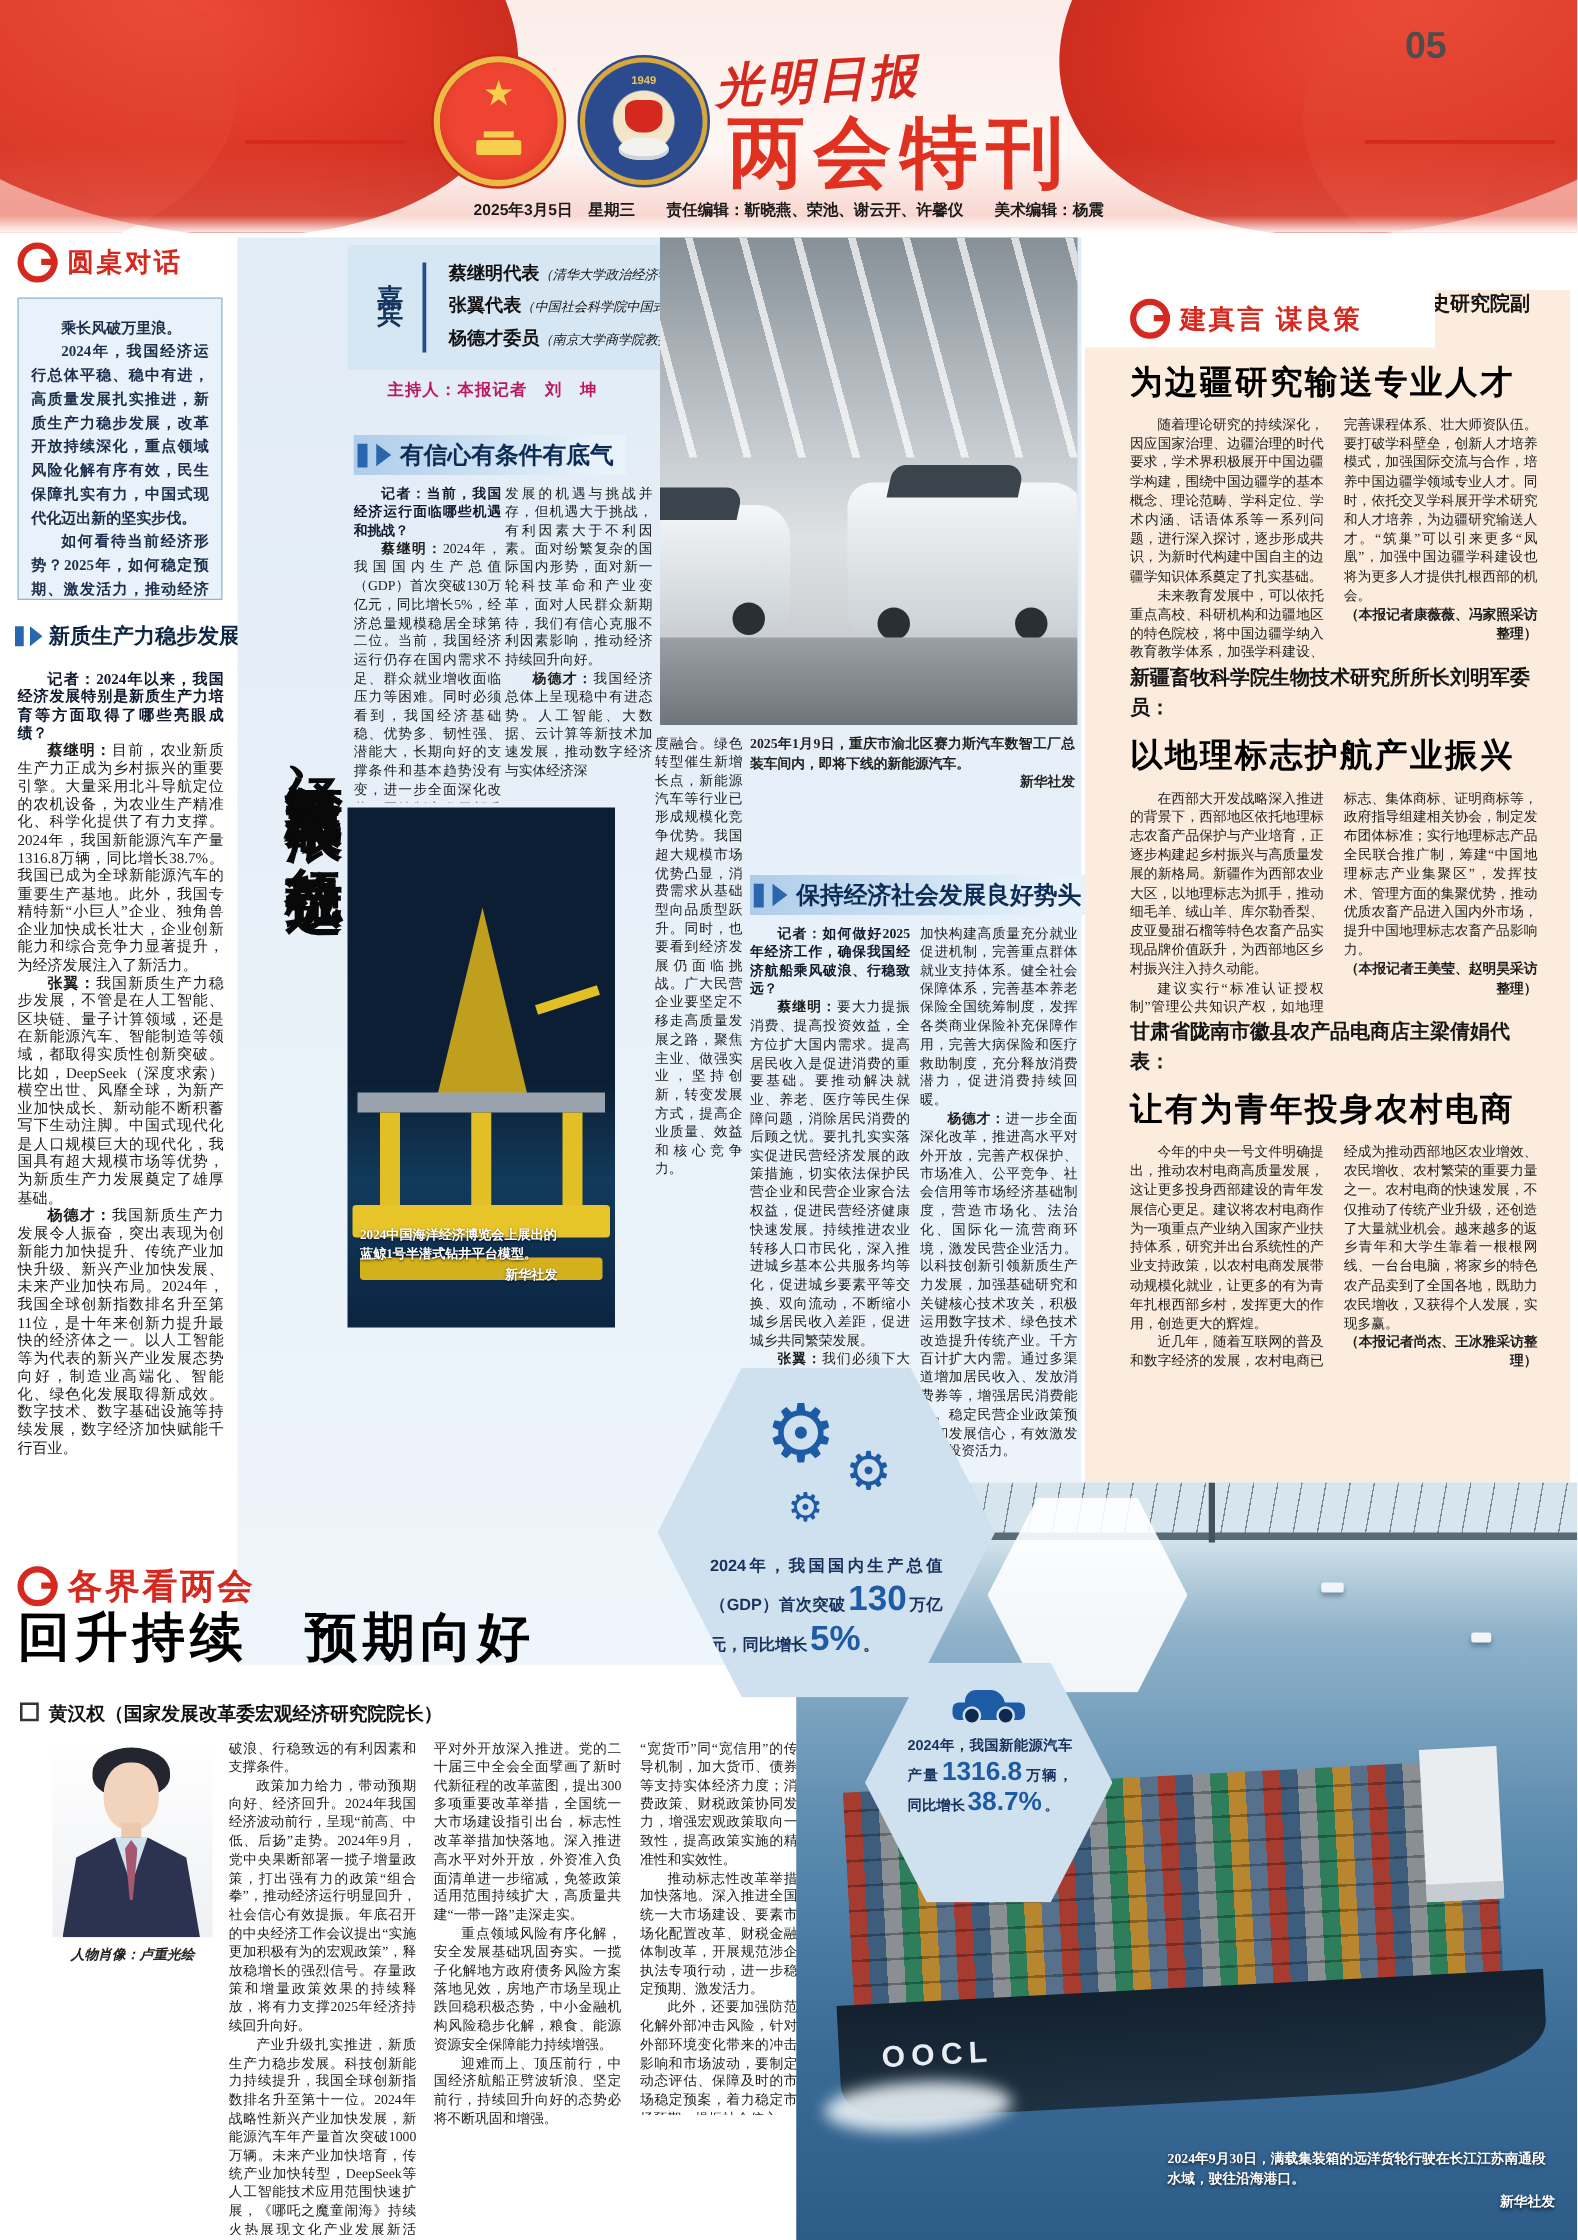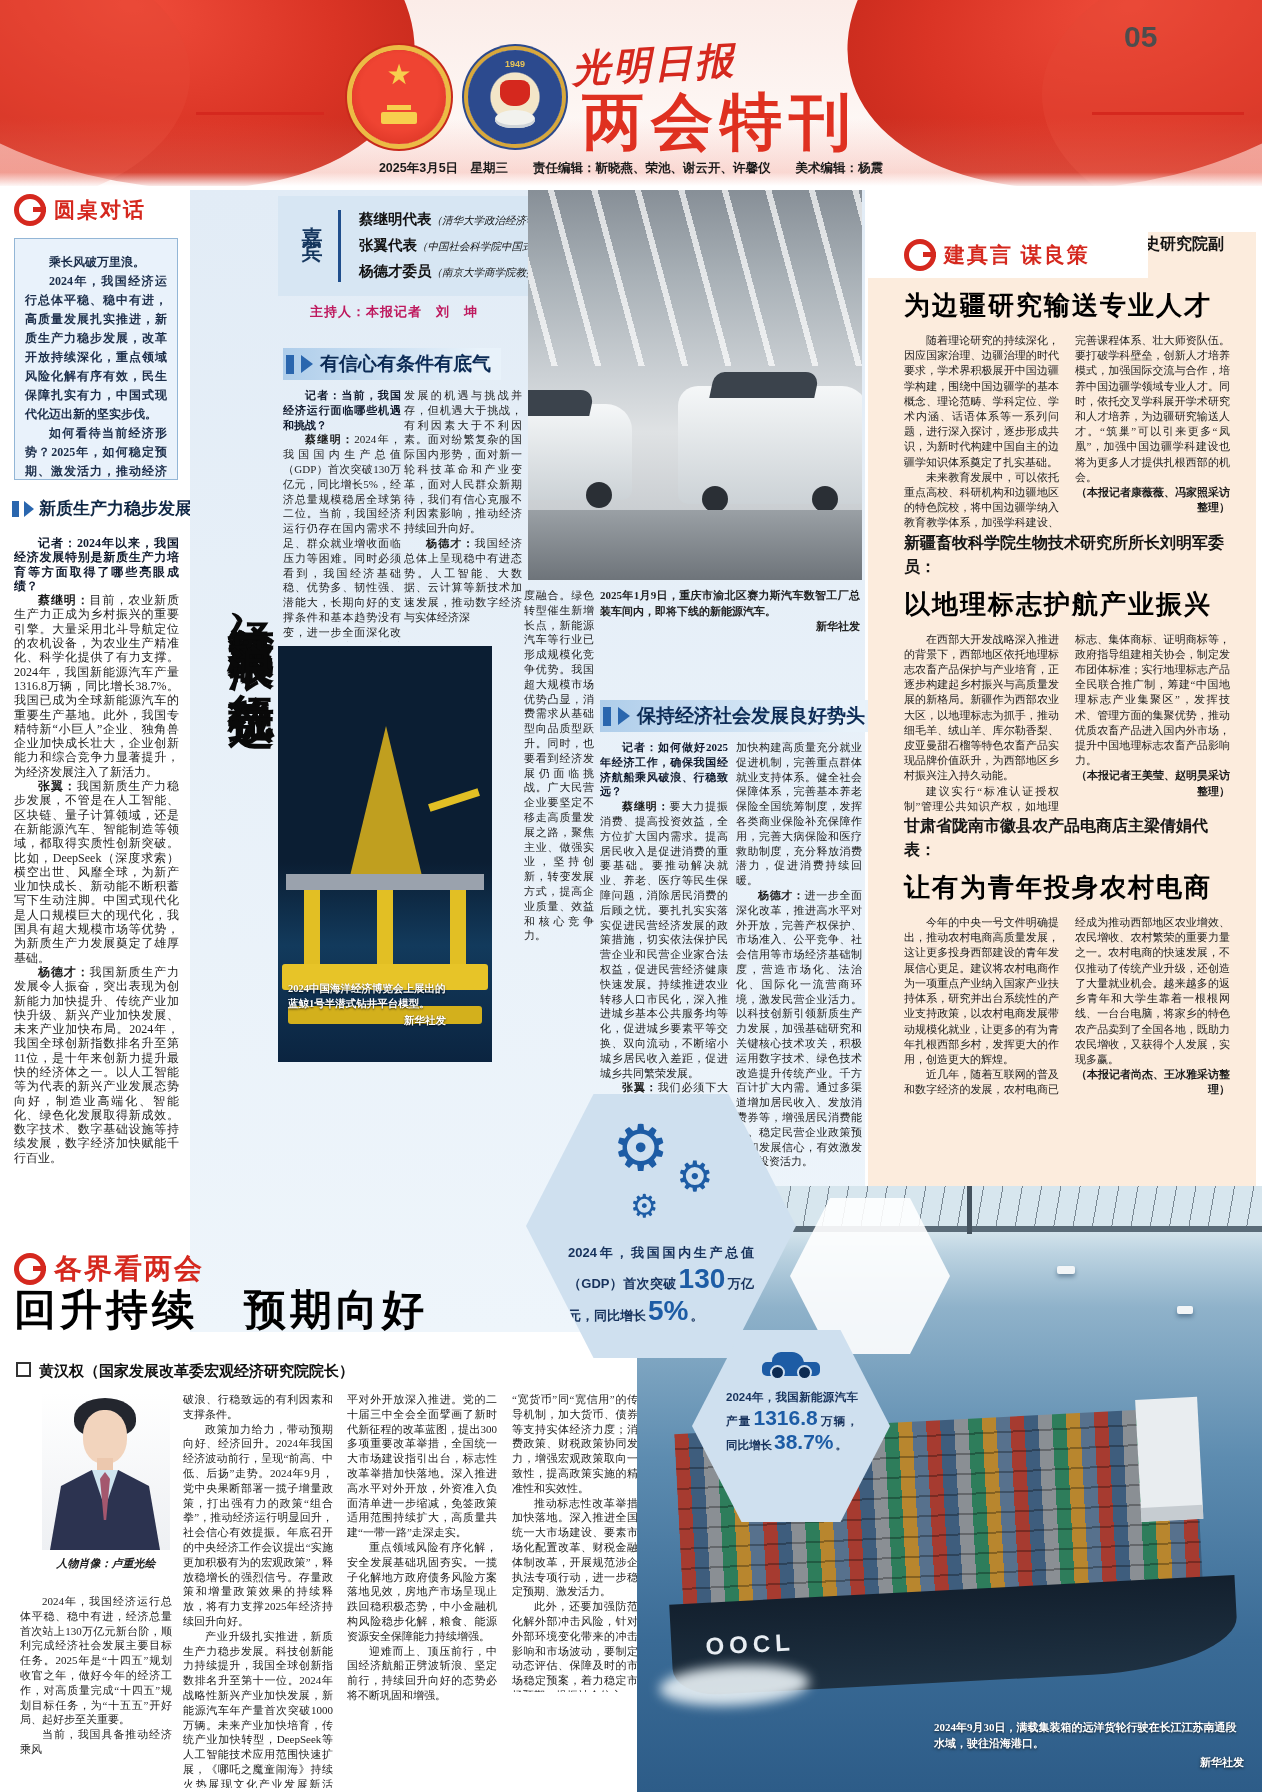--- a/index.html
+++ b/index.html
@@ -394,24 +394,20 @@
   <div class="portrait">
     <div class="pt-hair"></div>
     <div class="pt-face"></div>
     <div class="pt-neck"></div>
     <div class="pt-suit"></div>
     <div class="pt-shirt"></div>
     <div class="pt-tie"></div>
   </div>
   <div class="pcap">人物肖像：卢重光绘</div>
 
-  <div class="col" style="left:20px;top:1594px;width:152px;height:194px">
-      <p>2024年，我国经济运行总体平稳、稳中有进，经济总量首次站上130万亿元新台阶，顺利完成经济社会发展主要目标任务。2025年是“十四五”规划收官之年，做好今年的经济工作，对高质量完成“十四五”规划目标任务，为“十五五”开好局、起好步至关重要。</p>
-      <p>当前，我国具备推动经济乘风</p>
-    </div>
   <div class="col" style="left:183px;top:1392px;width:150px;height:396px">
       <p class="cont">破浪、行稳致远的有利因素和支撑条件。</p>
       <p>政策加力给力，带动预期向好、经济回升。2024年我国经济波动前行，呈现“前高、中低、后扬”走势。2024年9月，党中央果断部署一揽子增量政策，打出强有力的政策“组合拳”，推动经济运行明显回升，社会信心有效提振。年底召开的中央经济工作会议提出“实施更加积极有为的宏观政策”，释放稳增长的强烈信号。存量政策和增量政策效果的持续释放，将有力支撑2025年经济持续回升向好。</p>
       <p>产业升级扎实推进，新质生产力稳步发展。科技创新能力持续提升，我国全球创新指数排名升至第十一位。2024年战略性新兴产业加快发展，新能源汽车年产量首次突破1000万辆。未来产业加快培育，传统产业加快转型，DeepSeek等人工智能技术应用范围快速扩展，《哪吒之魔童闹海》持续火热展现文化产业发展新活力。</p>
     </div>
   <div class="col" style="left:347px;top:1392px;width:150px;height:396px">
       <p class="cont">平对外开放深入推进。党的二十届三中全会全面擘画了新时代新征程的改革蓝图，提出300多项重要改革举措，全国统一大市场建设指引出台，标志性改革举措加快落地。深入推进高水平对外开放，外资准入负面清单进一步缩减，免签政策适用范围持续扩大，高质量共建“一带一路”走深走实。</p>
       <p>重点领域风险有序化解，安全发展基础巩固夯实。一揽子化解地方政府债务风险方案落地见效，房地产市场呈现止跌回稳积极态势，中小金融机构风险稳步化解，粮食、能源资源安全保障能力持续增强。</p>
       <p>迎难而上、顶压前行，中国经济航船正劈波斩浪、坚定前行，持续回升向好的态势必将不断巩固和增强。</p>
     </div>

